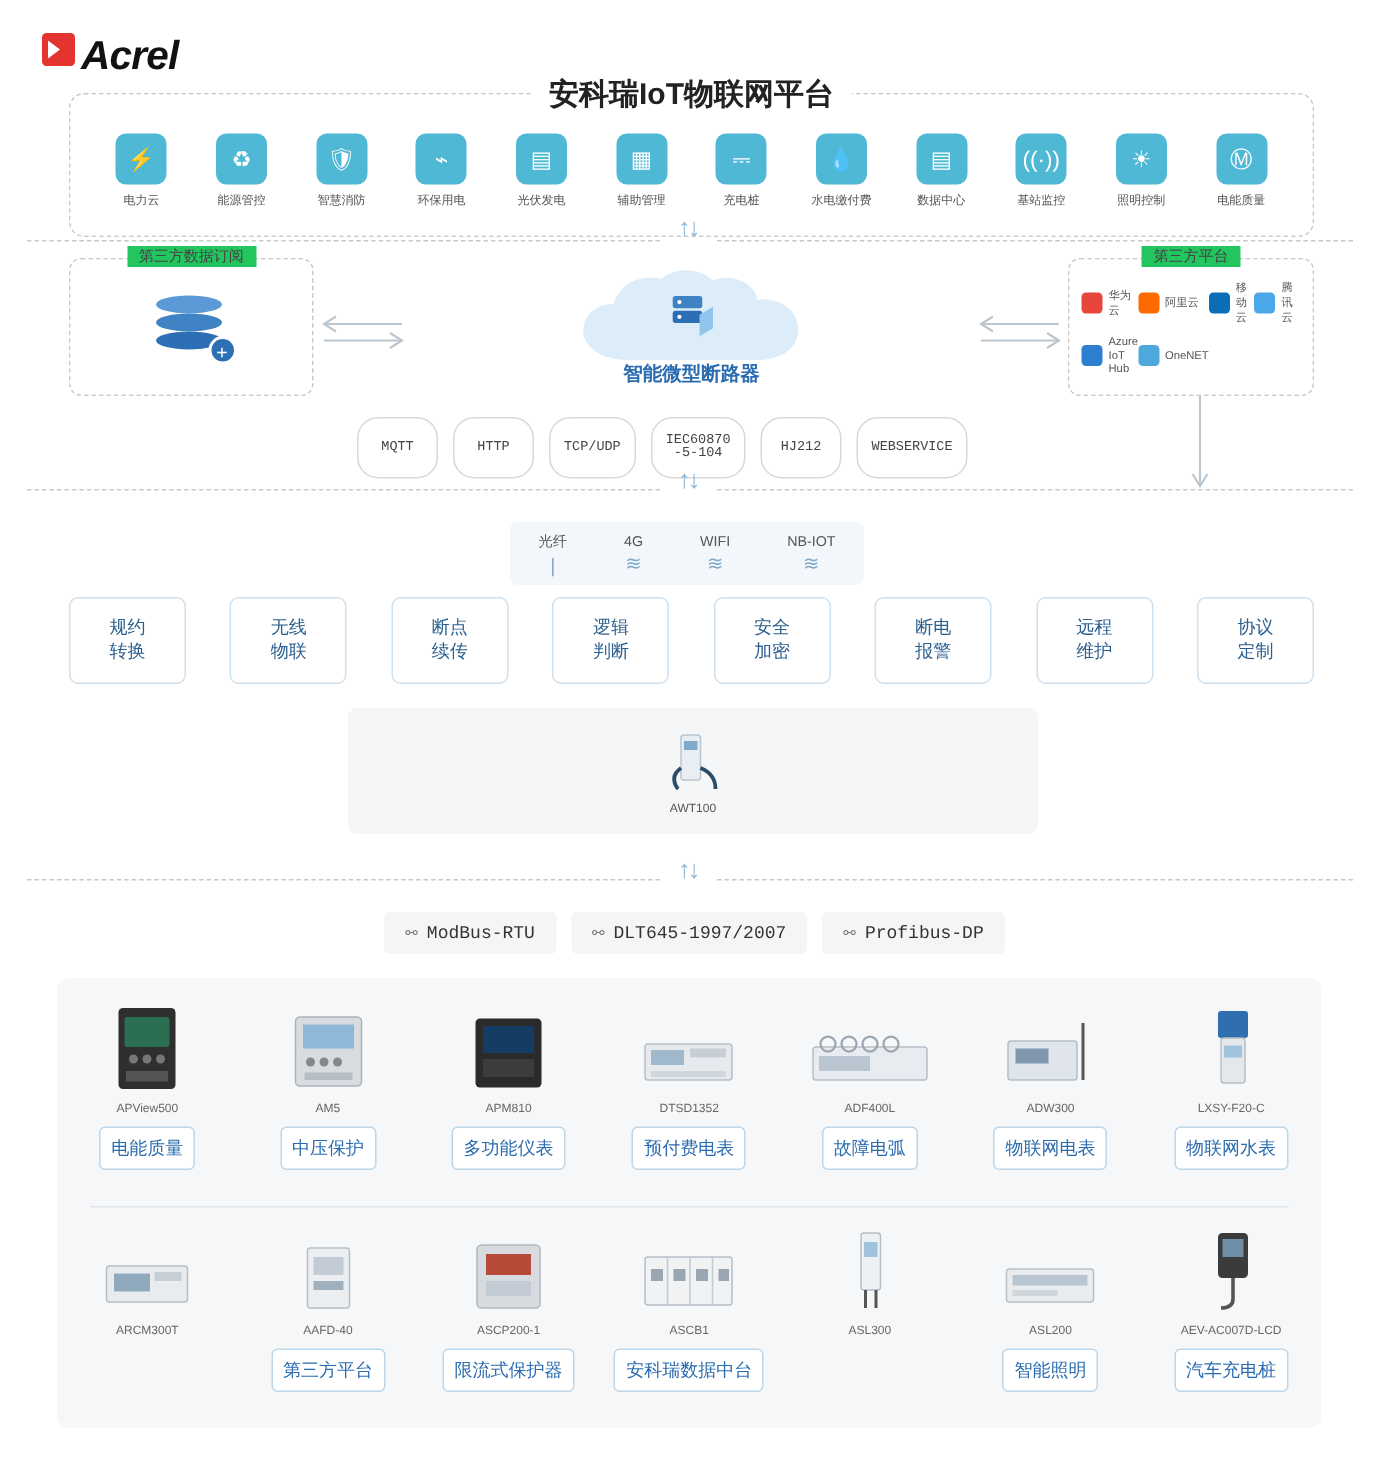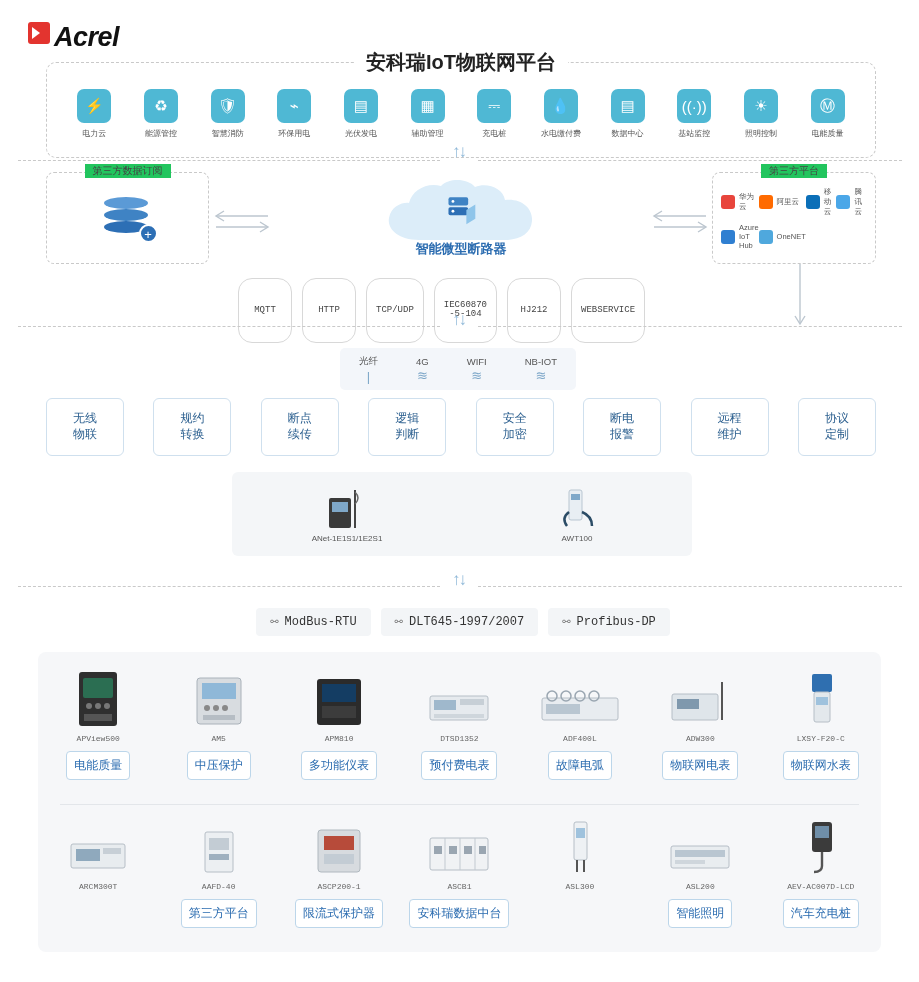--- a/index.html
+++ b/index.html
@@ -102,21 +102,21 @@
     display: grid; grid-template-columns: 1fr 1fr 1fr 1fr; row-gap: 6px;
   }
   .tp-item { display: flex; align-items: center; gap: 4px; font-size: 7.5px; color: #555; }
   .tp-dot { width: 14px; height: 14px; border-radius: 3px; flex: 0 0 auto; }
 
   
   .proto-row { position: absolute; left: 238px; top: 278px; width: 450px; display: flex; gap: 10px; }
   .proto {
     border: 1px solid #d8d8d8; border-radius: 14px; background: #fff;
     font-size: 9px; font-family: "Liberation Mono", monospace; color: #444;
-    padding: 22px 9px; text-align: center; white-space: pre-line; line-height: 1.05;
+    padding: 10px 9px; text-align: center; white-space: pre-line; line-height: 1.05;
     min-width: 54px; display: flex; align-items: center; justify-content: center;
   }
 
   
   .net-box {
     position: absolute; left: 340px; top: 348px; width: 236px; height: 42px;
     background: #f3f6fa; border-radius: 5px;
     display: flex; align-items: center; justify-content: space-around;
   }
   .net-item { text-align: center; font-size: 9.5px; color: #555; }
@@ -153,21 +153,21 @@
   .dev-panel {
     position: absolute; left: 38px; top: 652px; width: 843px; height: 300px;
     background: #f6f7f9; border-radius: 8px;
   }
   .dev-row { position: absolute; left: 0; width: 843px; display: flex; }
   .dev-row.r1 { top: 14px; }
   .dev-row.r2 { top: 162px; }
   .dev-sep { position: absolute; left: 22px; right: 22px; top: 152px; border-top: 1px solid #e3e6ea; }
   .dev { flex: 1; text-align: center; }
   .dev-img { height: 62px; display: flex; align-items: flex-end; justify-content: center; }
-  .dev-model { font-size: 8px; color: #666; margin-top: 6px; font-family: Liberation Mono, monospace; }
+  .dev-model { font-size: 8px; color: #666; margin-top: 6px; font-family: Liberation Sans, sans-serif; }
   .dev-tag {
     margin: 8px auto 0; display: inline-block; border: 1px solid #bcd6ea; border-radius: 4px;
     background: #fff; color: #2b6cb0; font-size: 12px; padding: 5px 7px; white-space: nowrap;
   }
 </style>
 </head>
 <body>
 
 <div class="page">
 
@@ -337,28 +337,28 @@
         <span class="wifi">≋</span>
       </div>
       <div class="net-item">
         <div>NB-IOT</div>
         <span class="wifi">≋</span>
       </div>
     </div>
 
   <div class="feat-row" id="feat-row">
       <div class="feat">
+        <span>规约</span>
+        <span>转换</span>
+      </div>
+      <div class="feat">
         <span>无线</span>
         <span>物联</span>
       </div>
       <div class="feat">
-        <span>规约</span>
-        <span>转换</span>
-      </div>
-      <div class="feat">
         <span>断点</span>
         <span>续传</span>
       </div>
       <div class="feat">
         <span>逻辑</span>
         <span>判断</span>
       </div>
       <div class="feat">
         <span>安全</span>
         <span>加密</span>
@@ -371,31 +371,20 @@
         <span>远程</span>
         <span>维护</span>
       </div>
       <div class="feat">
         <span>协议</span>
         <span>定制</span>
       </div>
     </div>
 
   <div class="gw-box" id="gw-box">
-      <div class="gw-item">
-        <div class="gw-pic">
-          <svg width="52" height="44" viewBox="0 0 52 44">
-            <rect x="8" y="12" width="22" height="30" rx="2" fill="#3a3a3a"></rect>
-            <rect x="11" y="16" width="16" height="10" fill="#7fa8c9"></rect>
-            <line x1="34" y1="4" x2="34" y2="42" stroke="#444" stroke-width="2"></line>
-            <path d="M34 6 q6 6 0 12" fill="none" stroke="#666" stroke-width="1.4"></path>
-          </svg>
-        </div>
-        <div class="gw-cap">ANet-1E1S1/1E2S1</div>
-      </div>
       <div class="gw-item">
         <div class="gw-pic">
           <svg width="44" height="44" viewBox="0 0 44 44">
             <rect x="14" y="4" width="13" height="30" rx="2" fill="#e8eef3" stroke="#b9c6d1"></rect>
             <rect x="16" y="8" width="9" height="6" fill="#7fa8c9"></rect>
             <path d="M27 26 q10 4 10 14" fill="none" stroke="#2b4c66" stroke-width="2.5"></path>
             <path d="M14 26 q-8 6 -2 14" fill="none" stroke="#2b4c66" stroke-width="2.5"></path>
           </svg>
         </div>
         <div class="gw-cap">AWT100</div>

